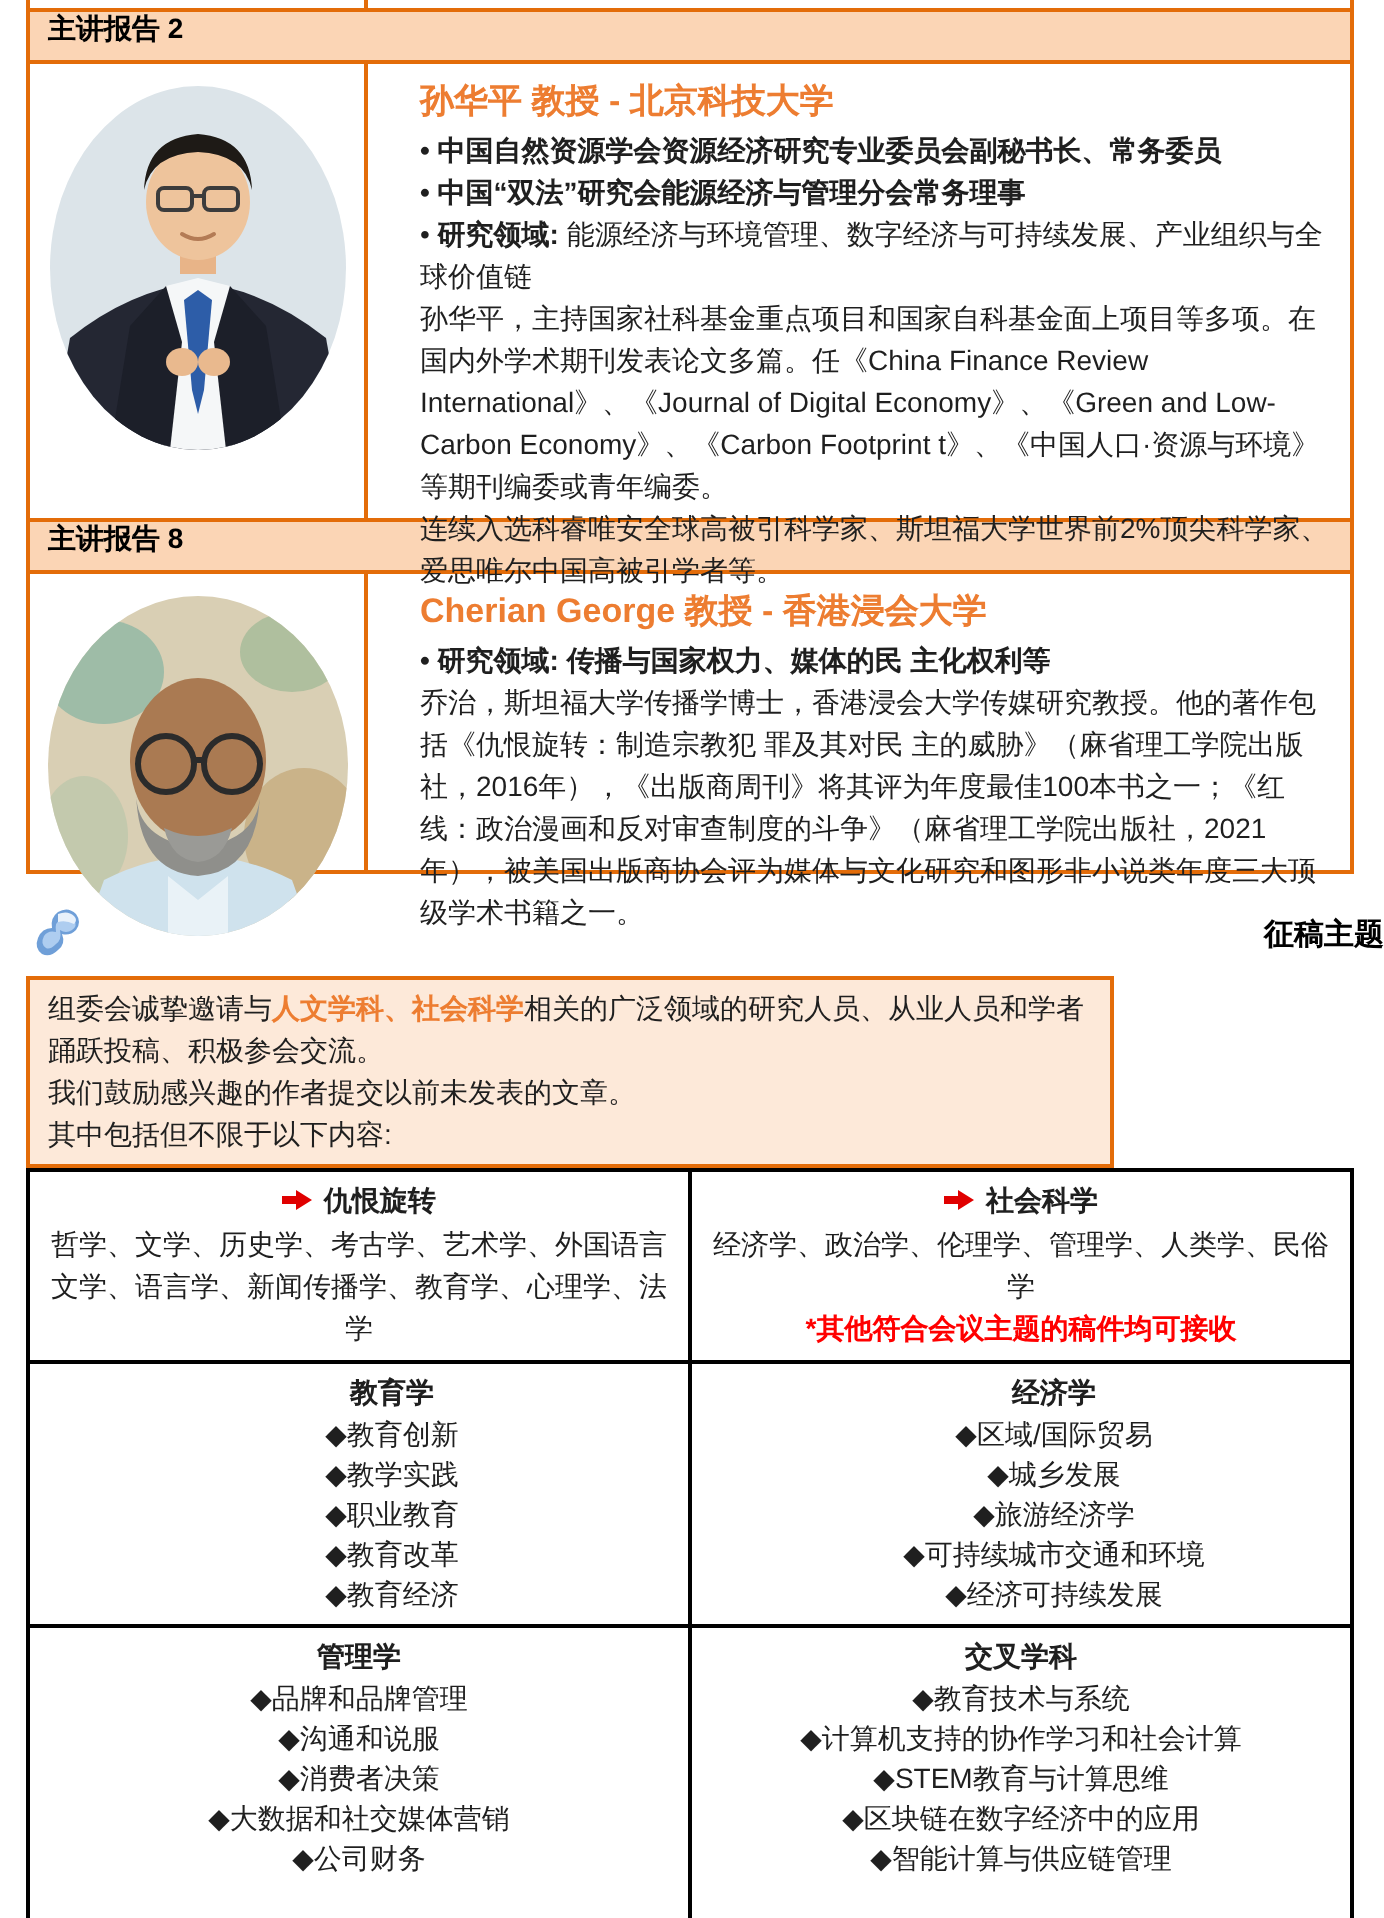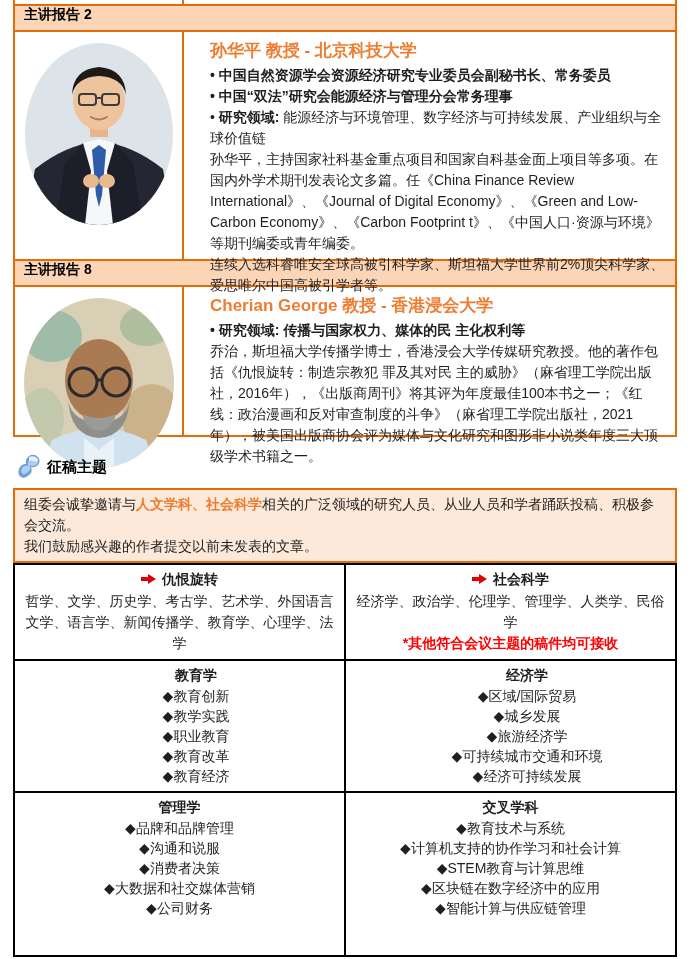--- a/index.html
+++ b/index.html
@@ -31,23 +31,23 @@
   .bullet-line{line-height:21px;}
   .b{font-weight:bold;}
   .bio{line-height:21px;}
 
   .avatar{border-radius:50%;overflow:hidden;flex:none;}
   .avatar.a2{width:148px;height:182px;}
   .avatar.a3{width:150px;height:170px;}
   .avatar svg{display:block;}
 
   
-  .cfp-heading{margin:15px 0 6px 13px;display:flex;align-items:center;gap:4px;height:30px;}
+  .cfp-heading{margin:15px 0 6px 13px;display:flex;align-items:center;gap:4px;height:30px;justify-content:space-between;}
   .cfp-heading .ttl{font-size:15px;font-weight:bold;color:#000;}
-  .intro-box{margin-left:13px;width:664px;border:2px solid var(--ob);background:var(--peach);
+  .intro-box{margin-left:13px;width:544px;border:2px solid var(--ob);background:var(--peach);
              padding:4px 9px;font-size:14px;line-height:21px;}
   .hl{color:var(--accent);font-weight:bold;}
 
   .topics{margin-left:13px;width:664px;border-collapse:collapse;table-layout:fixed;}
   .topics td{border:2px solid #000;vertical-align:top;text-align:center;font-size:14px;
              padding:2px 6px 5px;background:#fff;}
   .topic-title{font-weight:bold;line-height:22px;padding-top:1px;}
   .topic-title .ar{display:inline-block;vertical-align:-1px;margin-right:6px;}
   .subjects{line-height:21px;}
   .note{color:var(--red);font-weight:bold;line-height:21px;}
@@ -135,20 +135,21 @@
       <path d="M8 25 Q4 22 6 17 Q8 12 13 12 Q12 7 16 4 Q21 1 25 5 Q28 9 25 13 Q22 16 18 15 Q20 20 16 23 Q12 27 8 25 Z" fill="#6f9fd8"></path>
       <path d="M10 22 Q7 20 9 16 Q11 13 15 14 Q14 9 18 7 Q22 5 24 8 Q26 11 23 13 Q20 15 17 13 Q18 18 15 20 Q12 23 10 22 Z" fill="#aecdf0"></path>
       <path d="M16 5 Q21 3 24 6 Q26 8 24 10 Q20 8 16 9 Z" fill="#e8f1fb"></path>
     </svg>
     <span class="ttl">征稿主题</span>
   </div>
 
   <div class="intro-box">
     <div><span>组委会诚挚邀请与</span><span class="hl">人文学科、社会科学</span><span>相关的广泛领域的研究人员、从业人员和学者踊跃投稿、积极参会交流。</span></div>
     <div>我们鼓励感兴趣的作者提交以前未发表的文章。</div>
+    <div>其中包括但不限于以下内容:</div>
   </div>
 
   <table class="topics">
     <tbody>
         <tr class="r1">
       <td>
         <div class="topic-title"><span class="ar"><svg width="15" height="12" viewBox="0 0 15 12">
                   <path d="M0 4 h7 V1 l8 5 -8 5 V8 H0 Z" fill="#E00000"></path>
                 </svg></span><span>仇恨旋转</span></div>
         <div class="subjects">哲学、文学、历史学、考古学、艺术学、外国语言文学、语言学、新闻传播学、教育学、心理学、法学</div>

